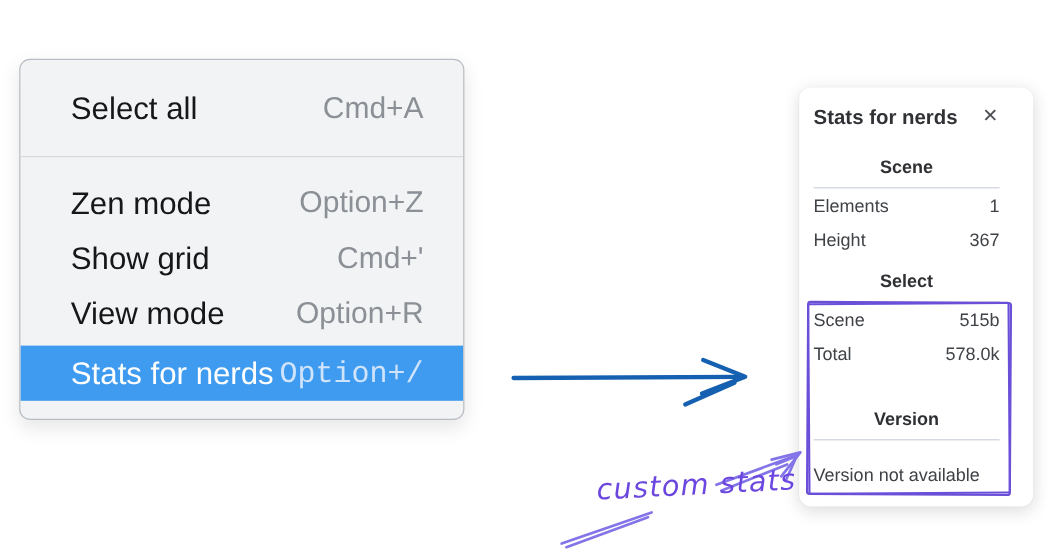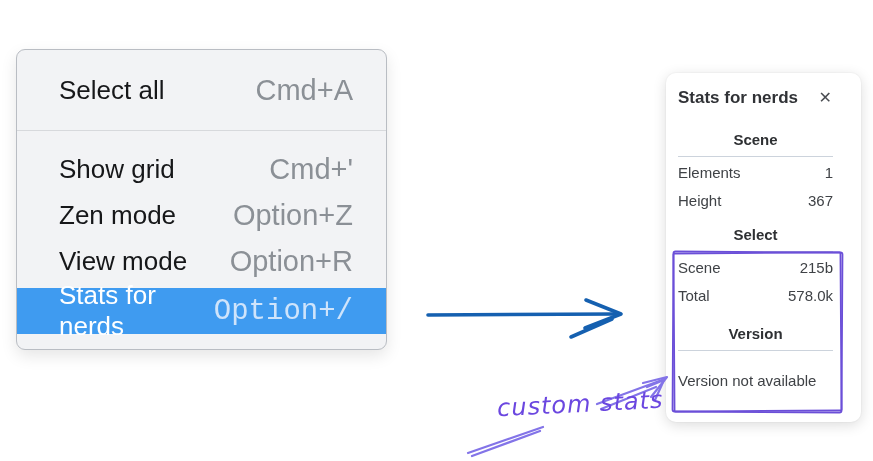--- a/index.html
+++ b/index.html
@@ -27,21 +27,21 @@
     height: 46px;
     display: flex; align-items: center; justify-content: space-between;
     padding: 0 33px 0 42px;
     font-size: 26px;
     color: #161719;
     width: 100%;
     cursor: default;
   }
   .menu-item .shortcut {
     color: #8b9096;
-    font-size: 29px;
+    font-size: 25px;
     text-align: right;
   }
   .menu-item.selected {
     background: #3f9bf0;
     color: #ffffff;
     margin-top: 4px;
   }
   .menu-item.selected .shortcut { color: #cfe4fb; font-family: Liberation Mono, monospace; }
 
   
@@ -66,21 +66,21 @@
     background: none; border: none; cursor: pointer;
     font-family: "Liberation Sans", sans-serif;
     padding: 0 1px;
   }
   .section-heading {
     text-align: center; font-weight: bold; font-size: 15px;
     color: #2e3033; line-height: 24px;
   }
   .heading-scene   { margin-top: 17px; }
   .heading-storage { margin-top: 8px; }
-  .heading-version { margin-top: 12px; }
+  .heading-version { margin-top: 28px; }
   .panel-hr {
     border: none; border-top: 1px solid #ccd3dc;
     margin: 4px 0 2px 0;
   }
   .stat-row {
     display: flex; justify-content: space-between;
     line-height: 28px;
   }
   .version-note { line-height: 28px; margin-top: 16px; }
 
@@ -107,26 +107,26 @@
 
 <div class="context-menu">
   <div class="menu-section-top">
     <div class="menu-item">
       <span>Select all</span>
       <span class="shortcut">Cmd+A</span>
     </div>
   </div>
   <div class="menu-section-rest">
     <div class="menu-item">
+      <span>Zen mode</span>
+      <span class="shortcut">Option+Z</span>
+    </div>
+    <div class="menu-item">
       <span>Show grid</span>
       <span class="shortcut">Cmd+'</span>
-    </div>
-    <div class="menu-item">
-      <span>Zen mode</span>
-      <span class="shortcut">Option+Z</span>
     </div>
     <div class="menu-item">
       <span>View mode</span>
       <span class="shortcut">Option+R</span>
     </div>
     <div class="menu-item selected">
       <span>Stats for nerds</span>
       <span class="shortcut">Option+/</span>
     </div>
   </div>
@@ -146,21 +146,21 @@
   </div>
   <div class="stat-row">
     <span>Height</span>
     <span>367</span>
   </div>
 
   <div class="section-heading heading-storage">Select</div>
   <hr class="panel-hr">
   <div class="stat-row">
     <span>Scene</span>
-    <span>215b</span>
+    <span>515b</span>
   </div>
   <div class="stat-row">
     <span>Total</span>
     <span>578.0k</span>
   </div>
 
   <div class="section-heading heading-version">Version</div>
   <hr class="panel-hr">
   <div class="version-note">Version not available</div>
 </div>

